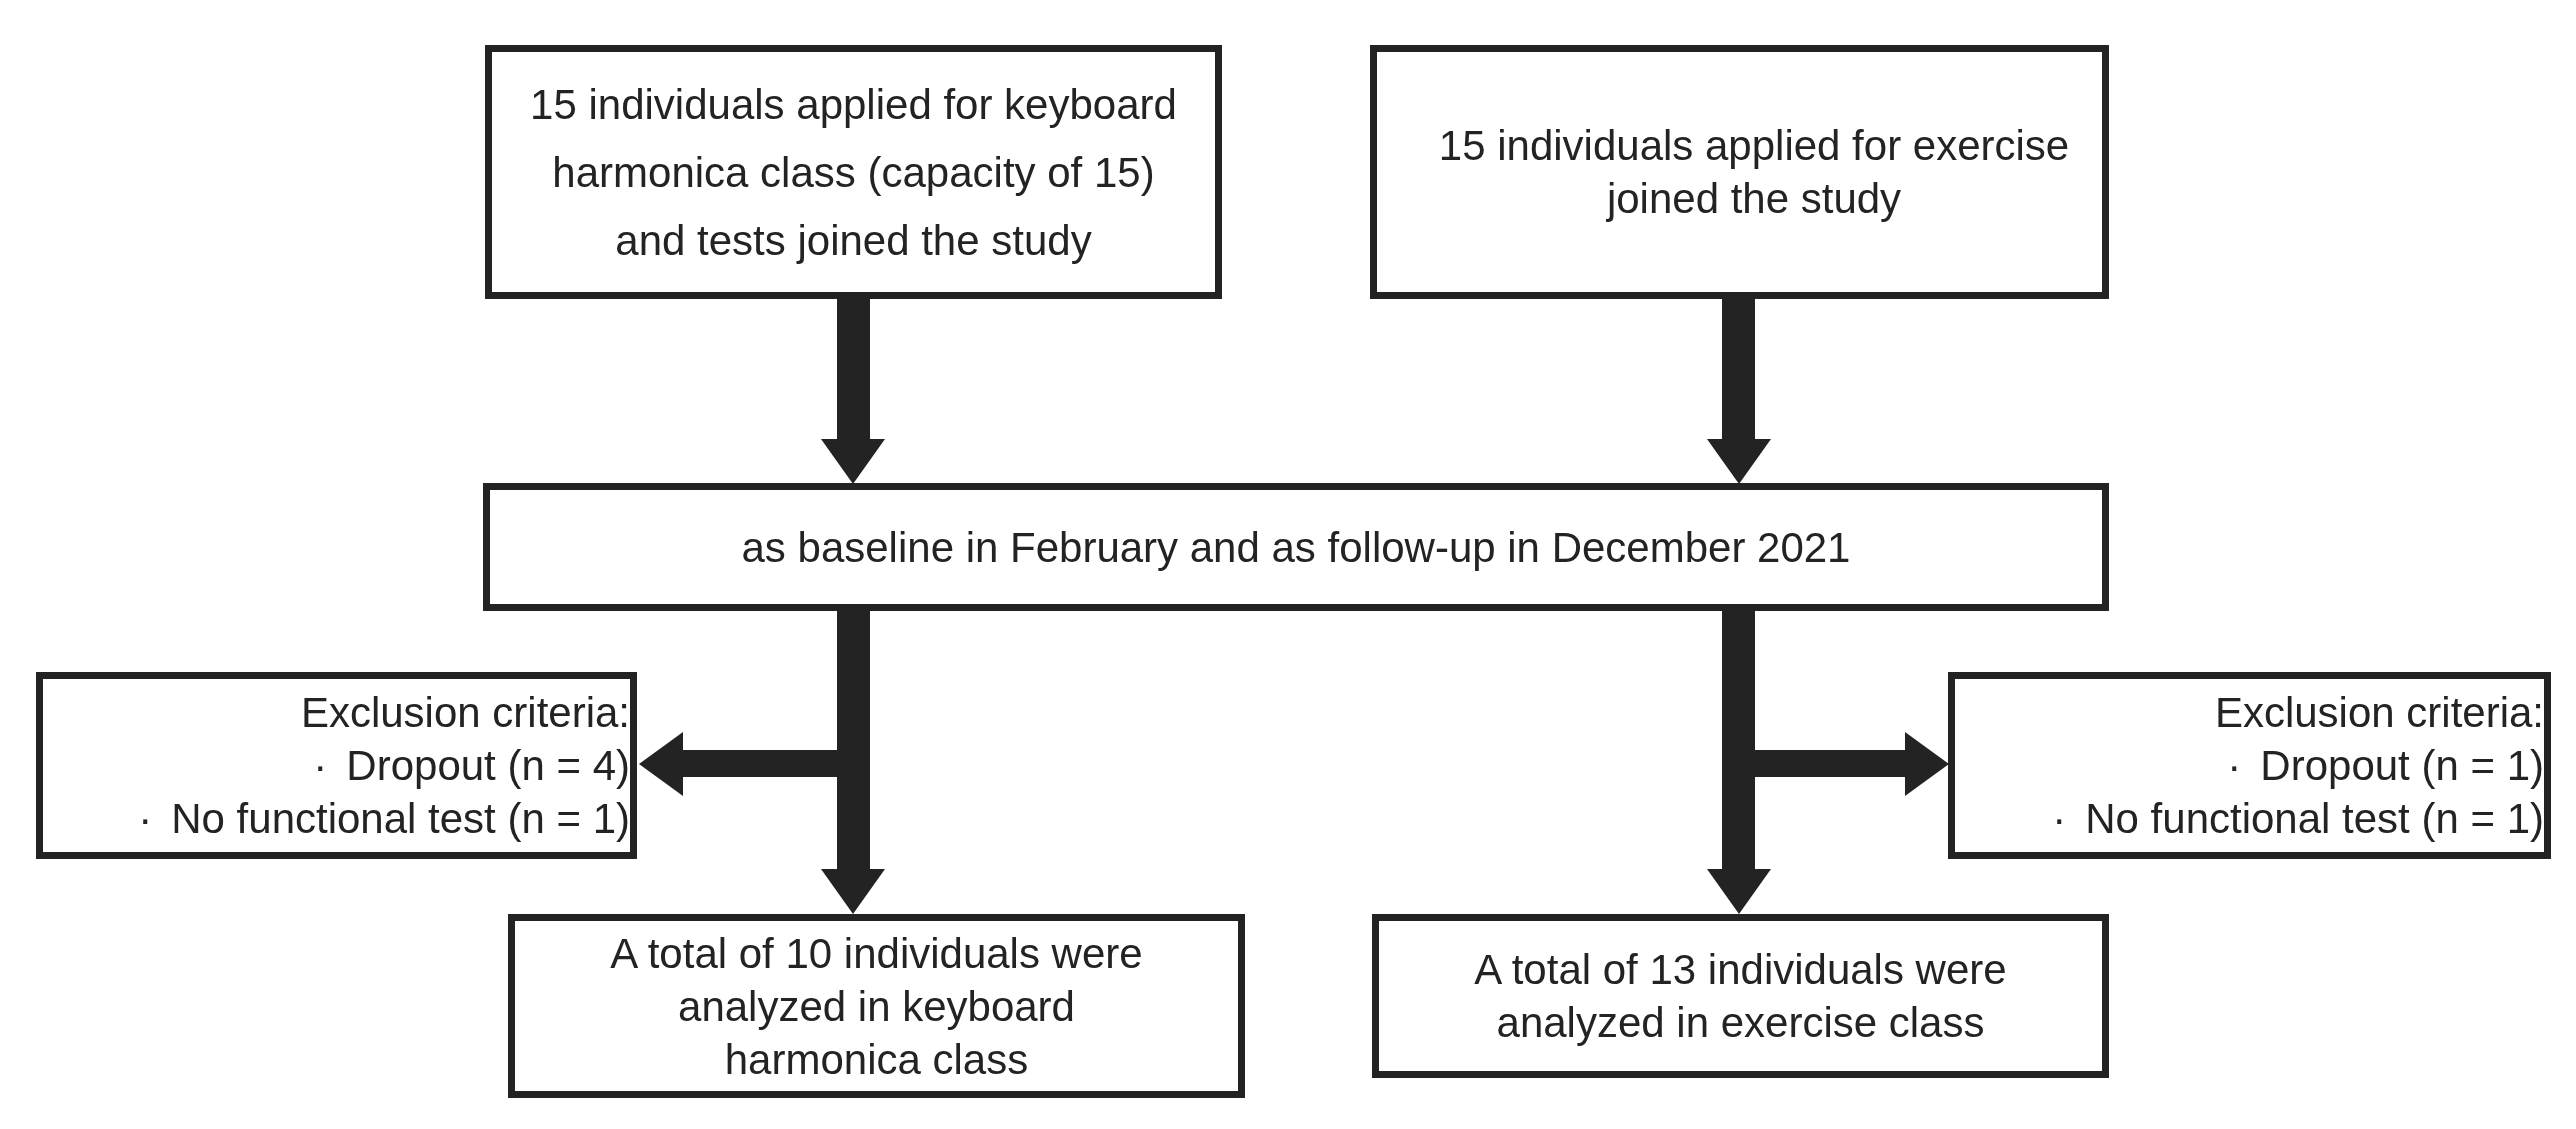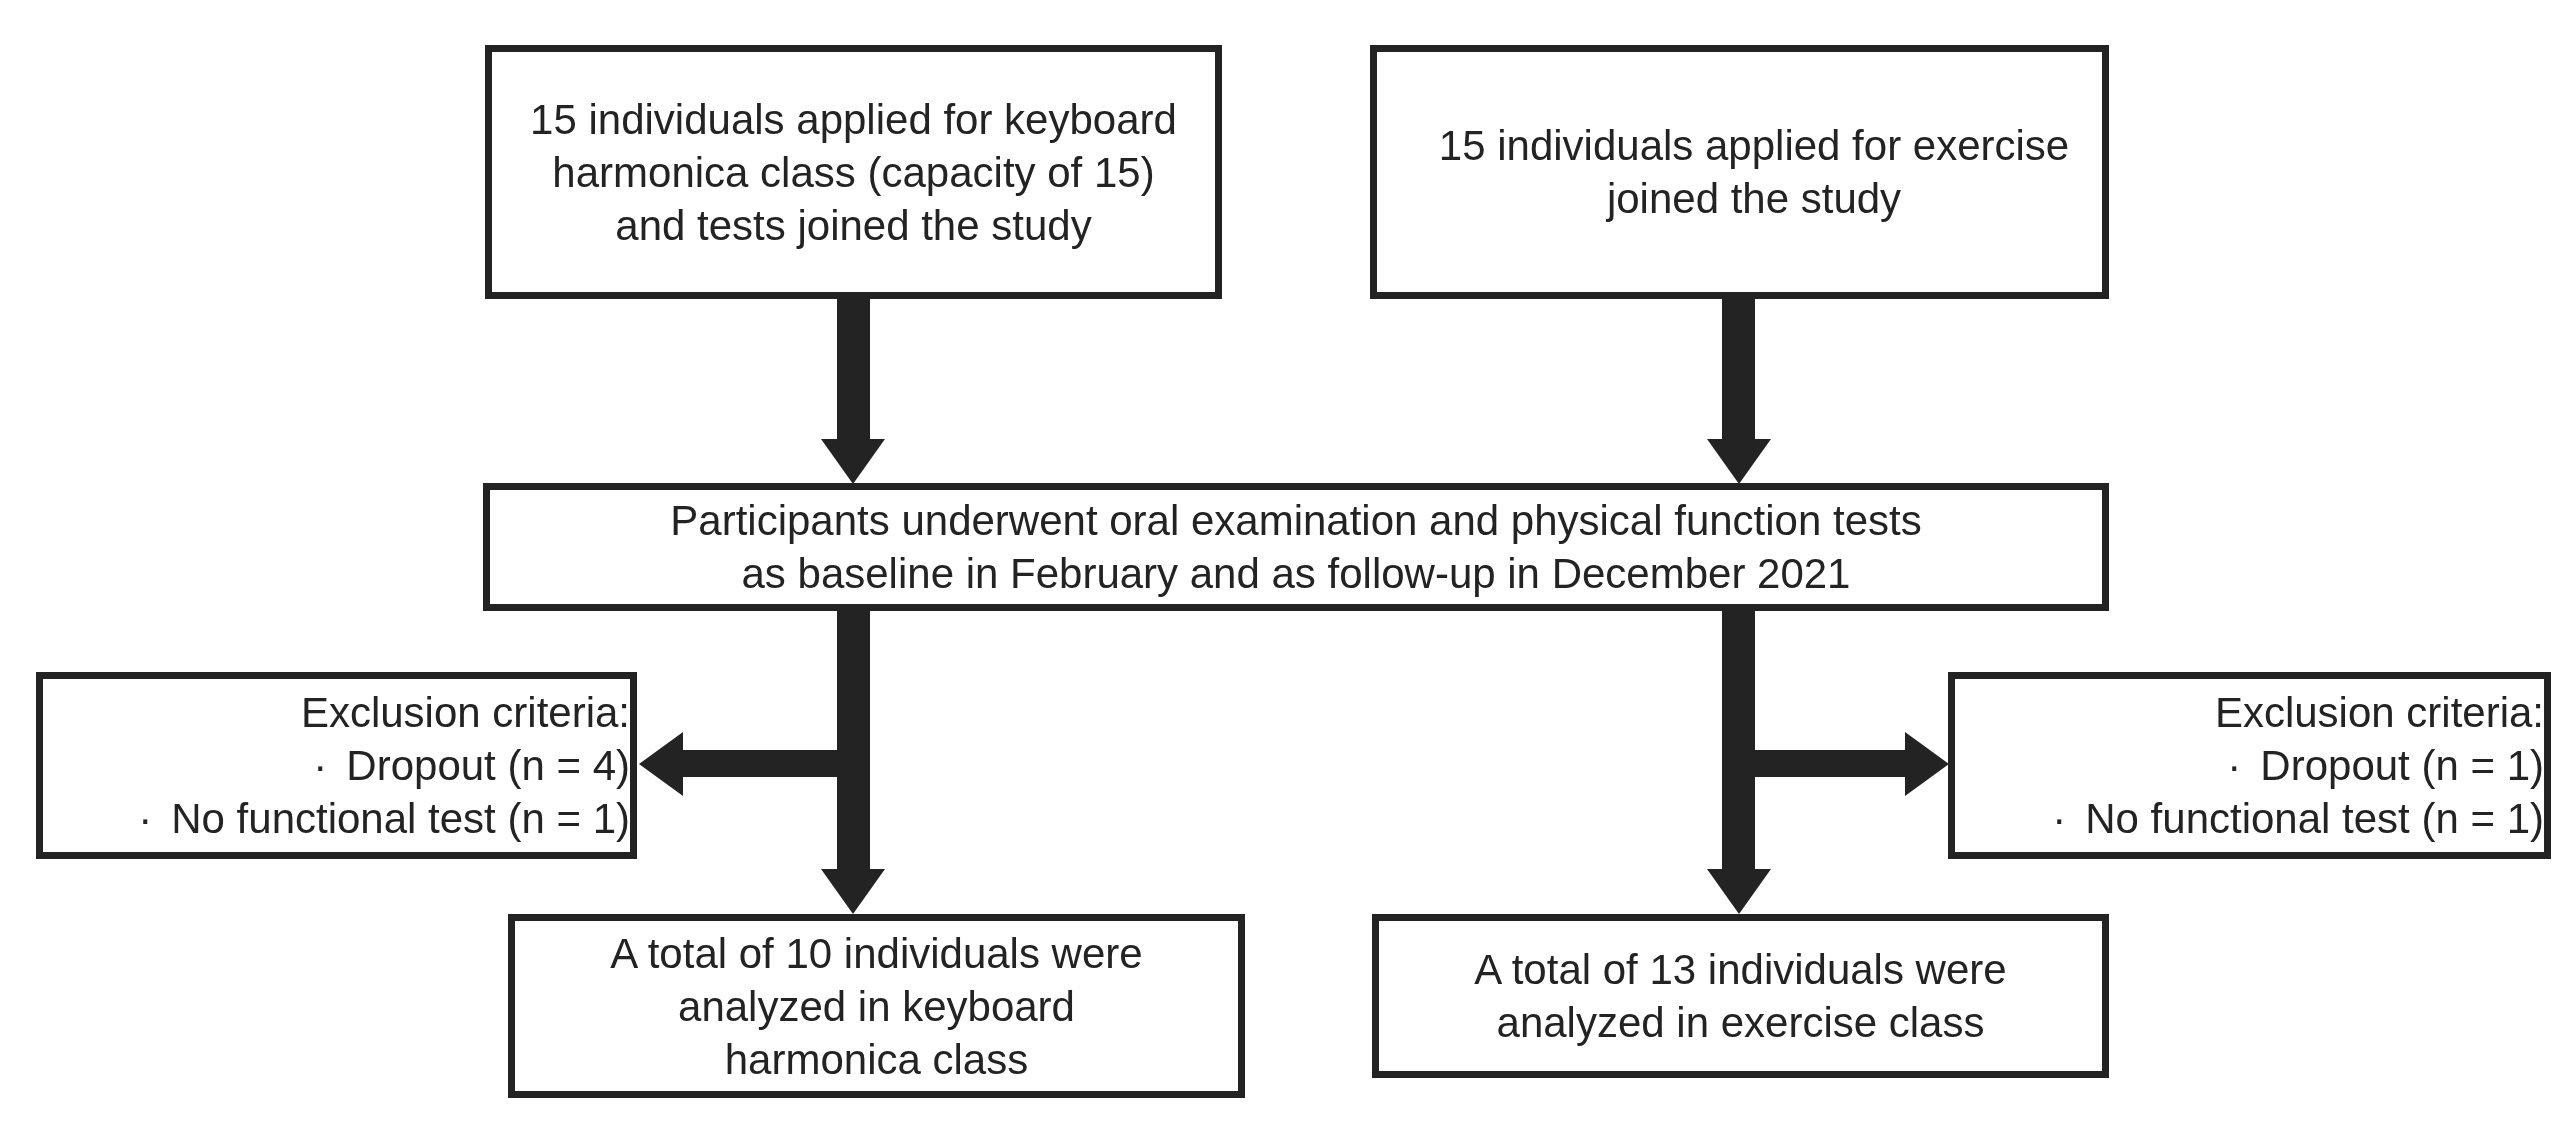--- a/index.html
+++ b/index.html
@@ -25,21 +25,21 @@
     box-sizing: border-box;
     display: flex;
     flex-direction: column;
     justify-content: center;
     align-items: center;
     text-align: center;
   }
   .box .line { white-space: nowrap; }
 
   
-  #box-keyboard-applied { left: 485px;  top: 45px;   width: 737px; height: 254px; }
+  #box-keyboard-applied { left: 485px;  top: 45px;   width: 737px; height: 254px; gap: 15px; }
   #box-exercise-applied { left: 1370px; top: 45px;   width: 739px; height: 254px; padding-left: 29px; }
   #box-assessment       { left: 483px;  top: 483px;  width: 1626px; height: 128px; }
   #box-analyzed-keyboard{ left: 485px;  top: 914px; width: 737px; height: 184px; margin-left: 23px; }
   #box-analyzed-exercise{ left: 1372px; top: 914px; width: 737px; height: 164px; }
 
   
   .exclusion {
     align-items: flex-end;
     text-align: left;
   }
@@ -112,21 +112,20 @@
     <div class="line">15 individuals applied for exercise</div>
     <div class="line">joined the study</div>
   </div>
 
   <div class="stem" id="a1-stem"></div>
   <div class="head head-down" id="a1-head"></div>
   <div class="stem" id="a2-stem"></div>
   <div class="head head-down" id="a2-head"></div>
 
   <div class="box" id="box-assessment">
-    <div class="line">Participants underwent oral examination and physical function tests</div>
     <div class="line">as baseline in February and as follow-up in December 2021</div>
   </div>
 
   <div class="stem" id="a3-stem"></div>
   <div class="head head-down" id="a3-head"></div>
   <div class="hbar" id="a3-bar"></div>
   <div class="head head-left" id="a3-branch-head"></div>
 
   <div class="stem" id="a4-stem"></div>
   <div class="head head-down" id="a4-head"></div>

